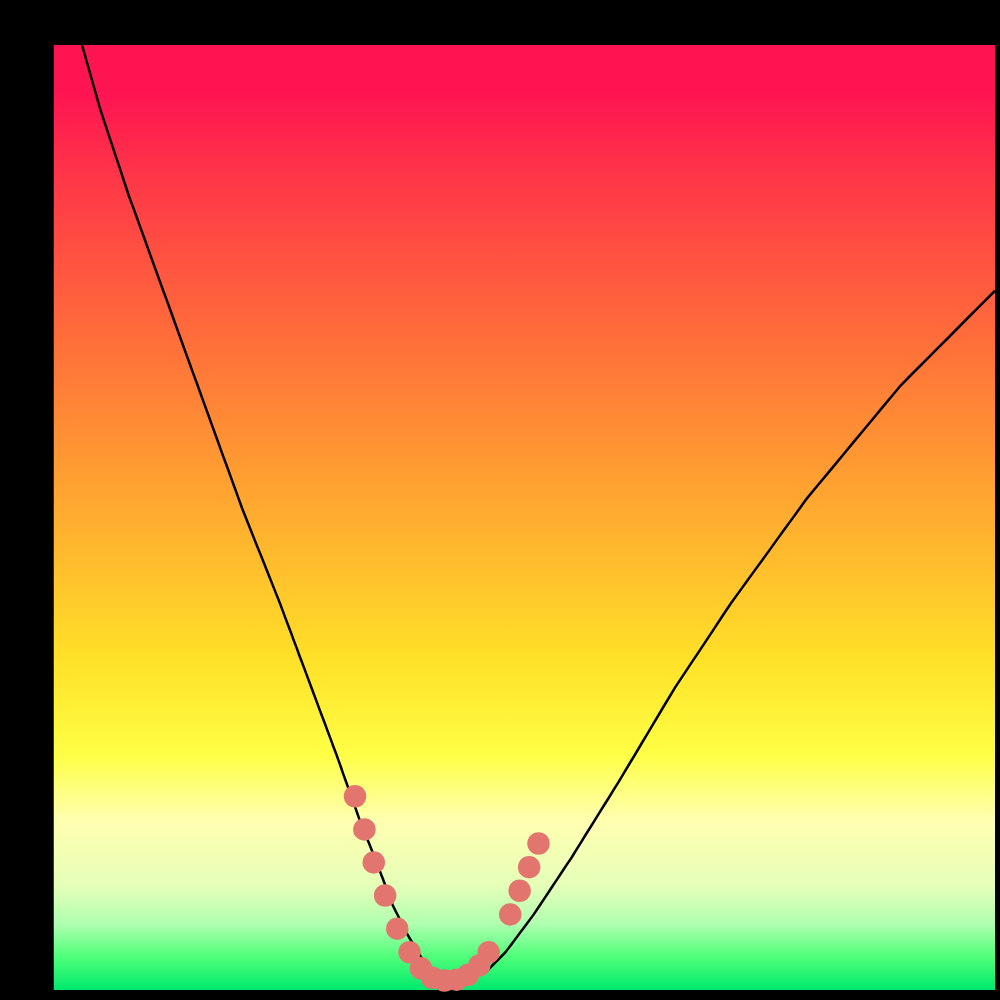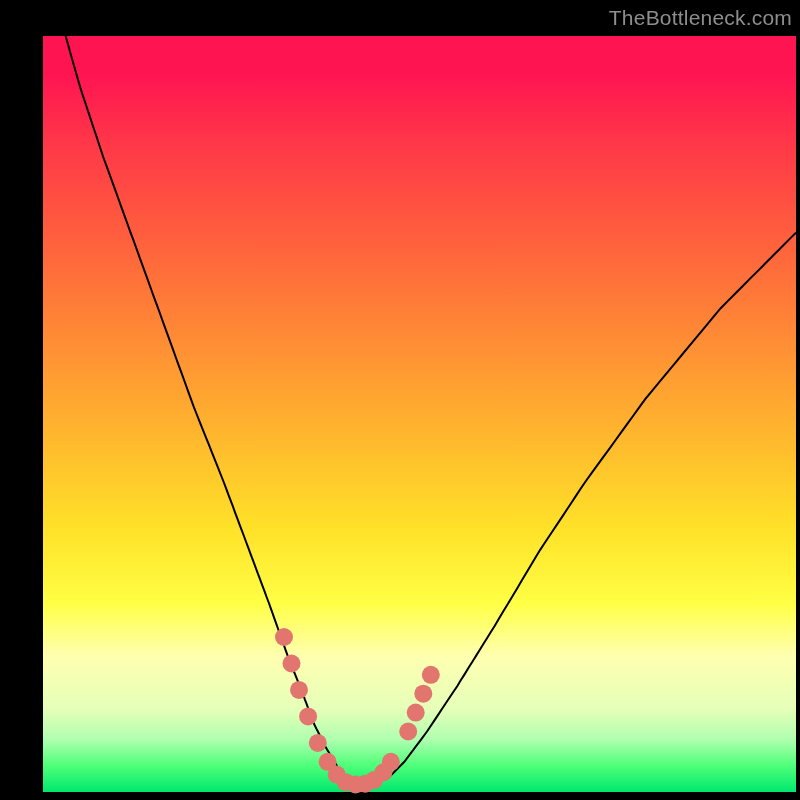--- a/index.html
+++ b/index.html
@@ -50,21 +50,20 @@
     left: 0;
     top: 0;
     pointer-events: none;
   }
 </style>
 </head>
 <body>
 
 <div class="frame">
   <div class="plot" style="left: 43px; top: 36px; width: 753px; height: 756px;"></div>
-  <div class="watermark" style="right: 8px; top: 6px;">TheBottleneck.com</div>
   <svg class="curve" width="800" height="800" viewBox="0 0 800 800">
     <path fill="none" stroke="#000000" stroke-width="2" d="M65.6 36.0 L67.1 41.3 L68.6 46.6 L70.1 51.9 L71.6 57.2 L73.1 62.5 L74.6 67.8 L76.1 73.0 L77.6 78.3 L79.1 83.6 L80.7 88.9 L82.9 95.7 L85.2 102.5 L87.4 109.3 L89.7 116.1 L91.9 122.9 L94.2 129.7 L96.5 136.5 L98.7 143.4 L101.0 150.2 L103.2 157.0 L106.3 165.3 L109.3 173.6 L112.3 181.9 L115.3 190.2 L118.3 198.5 L121.3 206.9 L124.3 215.2 L127.3 223.5 L130.3 231.8 L133.4 240.1 L136.4 248.4 L139.4 256.8 L142.4 265.1 L145.4 273.4 L148.4 281.7 L151.4 290.0 L154.4 298.3 L157.5 306.6 L160.5 315.0 L163.5 323.3 L166.5 331.6 L169.5 339.9 L172.5 348.2 L175.5 356.5 L178.5 364.9 L181.6 373.2 L184.6 381.5 L187.6 389.8 L190.6 398.1 L193.6 406.4 L196.6 414.0 L199.6 421.6 L202.6 429.1 L205.6 436.7 L208.7 444.2 L211.7 451.8 L214.7 459.4 L217.7 466.9 L220.7 474.5 L223.7 482.0 L226.0 488.1 L228.2 494.1 L230.5 500.2 L232.8 506.2 L235.0 512.3 L237.3 518.3 L239.5 524.4 L241.8 530.4 L244.1 536.5 L246.3 542.5 L248.6 548.6 L250.8 554.6 L253.1 560.7 L255.3 566.7 L257.6 572.8 L259.9 578.8 L262.1 584.9 L264.4 590.9 L266.6 597.0 L268.9 603.0 L270.8 608.3 L272.7 613.6 L274.5 618.9 L276.4 624.2 L278.3 629.5 L280.2 634.8 L282.1 640.0 L284.0 645.3 L285.8 650.6 L287.7 655.9 L289.2 659.7 L290.7 663.5 L292.2 667.3 L293.7 671.0 L295.3 674.8 L296.8 678.6 L298.3 682.4 L299.8 686.2 L301.3 689.9 L302.8 693.7 L303.9 696.7 L305.0 699.8 L306.2 702.8 L307.3 705.8 L308.4 708.8 L309.6 711.9 L310.7 714.9 L311.8 717.9 L313.0 720.9 L314.1 724.0 L315.2 726.2 L316.3 728.5 L317.5 730.8 L318.6 733.0 L319.7 735.3 L320.9 737.6 L322.0 739.8 L323.1 742.1 L324.2 744.4 L325.4 746.6 L326.5 748.5 L327.6 750.4 L328.8 752.3 L329.9 754.2 L331.0 756.1 L332.2 758.0 L333.3 759.9 L334.4 761.8 L335.5 763.6 L336.7 765.5 L337.4 766.7 L338.2 767.8 L338.9 768.9 L339.7 770.1 L340.4 771.2 L341.2 772.3 L341.9 773.5 L342.7 774.6 L343.4 775.7 L344.2 776.9 L345.0 777.5 L345.7 778.1 L346.5 778.7 L347.2 779.3 L348.0 779.9 L348.7 780.5 L349.5 781.1 L350.2 781.7 L351.0 782.3 L351.7 782.9 L352.9 783.1 L354.0 783.2 L355.1 783.4 L356.2 783.5 L357.4 783.7 L358.5 783.8 L359.6 784.0 L360.8 784.1 L361.9 784.3 L363.0 784.4 L364.2 784.3 L365.3 784.1 L366.4 784.0 L367.5 783.8 L368.7 783.7 L369.8 783.5 L370.9 783.4 L372.1 783.2 L373.2 783.1 L374.3 782.9 L375.8 782.3 L377.3 781.7 L378.8 781.1 L380.3 780.5 L381.9 779.9 L383.4 779.3 L384.9 778.7 L386.4 778.1 L387.9 777.5 L389.4 776.9 L390.9 775.4 L392.4 773.9 L393.9 772.3 L395.4 770.8 L396.9 769.3 L398.4 767.8 L399.9 766.3 L401.4 764.8 L402.9 763.3 L404.4 761.8 L406.7 758.7 L409.0 755.7 L411.2 752.7 L413.5 749.7 L415.7 746.6 L418.0 743.6 L420.3 740.6 L422.5 737.6 L424.8 734.5 L427.0 731.5 L430.0 727.0 L433.1 722.4 L436.1 717.9 L439.1 713.4 L442.1 708.8 L445.1 704.3 L448.1 699.8 L451.1 695.2 L454.1 690.7 L457.2 686.2 L460.9 680.1 L464.7 674.1 L468.4 668.0 L472.2 662.0 L476.0 655.9 L479.7 649.9 L483.5 643.8 L487.3 637.8 L491.0 631.7 L494.8 625.7 L499.3 618.1 L503.8 610.6 L508.4 603.0 L512.9 595.4 L517.4 587.9 L521.9 580.3 L526.4 572.8 L530.9 565.2 L535.5 557.6 L540.0 550.1 L544.5 543.3 L549.0 536.5 L553.5 529.7 L558.1 522.9 L562.6 516.1 L567.1 509.3 L571.6 502.5 L576.1 495.6 L580.6 488.8 L585.2 482.0 L591.2 473.7 L597.2 465.4 L603.2 457.1 L609.3 448.8 L615.3 440.5 L621.3 432.1 L627.3 423.8 L633.4 415.5 L639.4 407.2 L645.4 398.9 L652.9 389.8 L660.5 380.7 L668.0 371.7 L675.5 362.6 L683.0 353.5 L690.6 344.4 L698.1 335.4 L705.6 326.3 L713.2 317.2 L720.7 308.2 L728.2 300.6 L735.8 293.0 L743.3 285.5 L750.8 277.9 L758.4 270.4 L765.9 262.8 L773.4 255.2 L780.9 247.7 L788.5 240.1 L796.0 232.6 "></path>
     <g>
         <circle cx="284.0" cy="637.0" r="9" fill="#e2766f"></circle>
         <circle cx="291.5" cy="663.5" r="9" fill="#e2766f"></circle>
         <circle cx="299.0" cy="689.9" r="9" fill="#e2766f"></circle>
         <circle cx="308.1" cy="716.4" r="9" fill="#e2766f"></circle>
         <circle cx="317.8" cy="742.9" r="9" fill="#e2766f"></circle>
         <circle cx="327.6" cy="761.8" r="9" fill="#e2766f"></circle>
         <circle cx="336.7" cy="774.6" r="9" fill="#e2766f"></circle>

